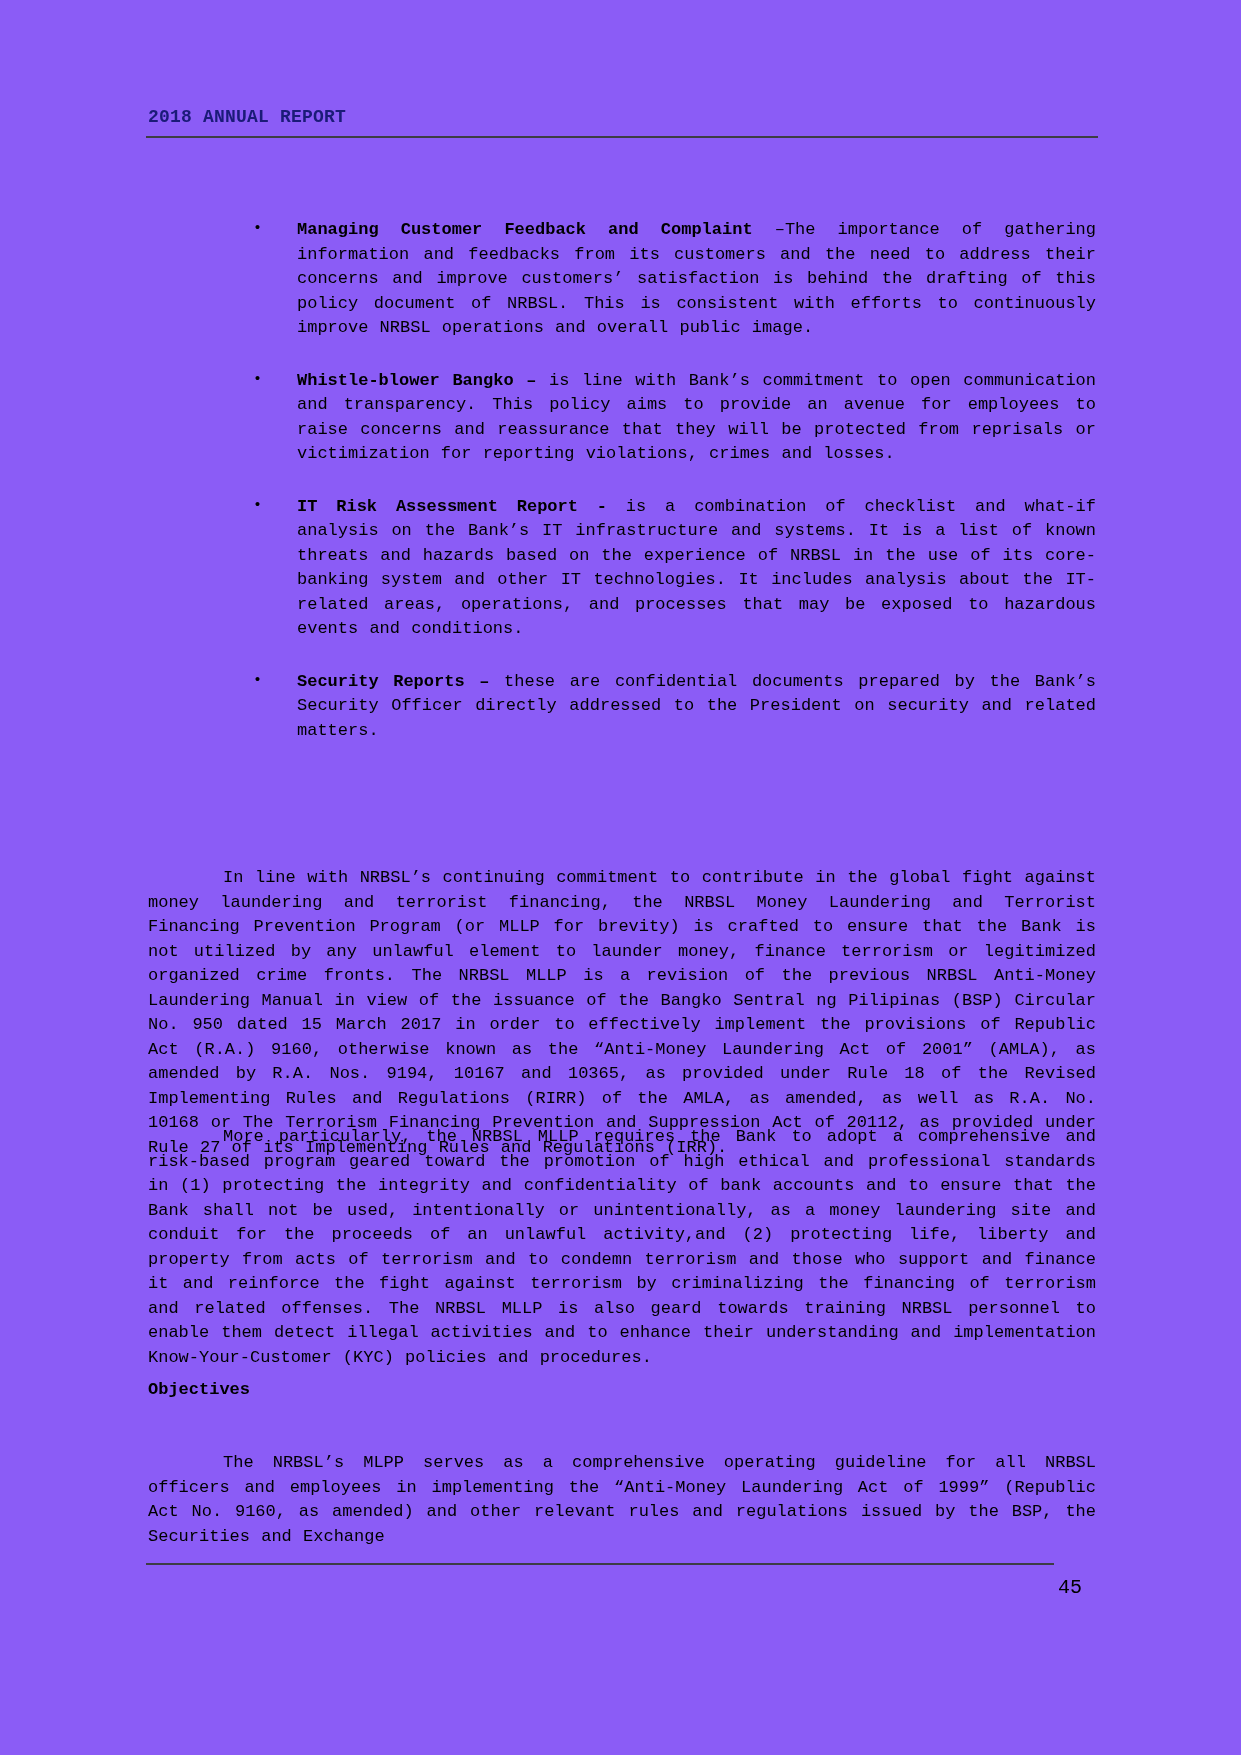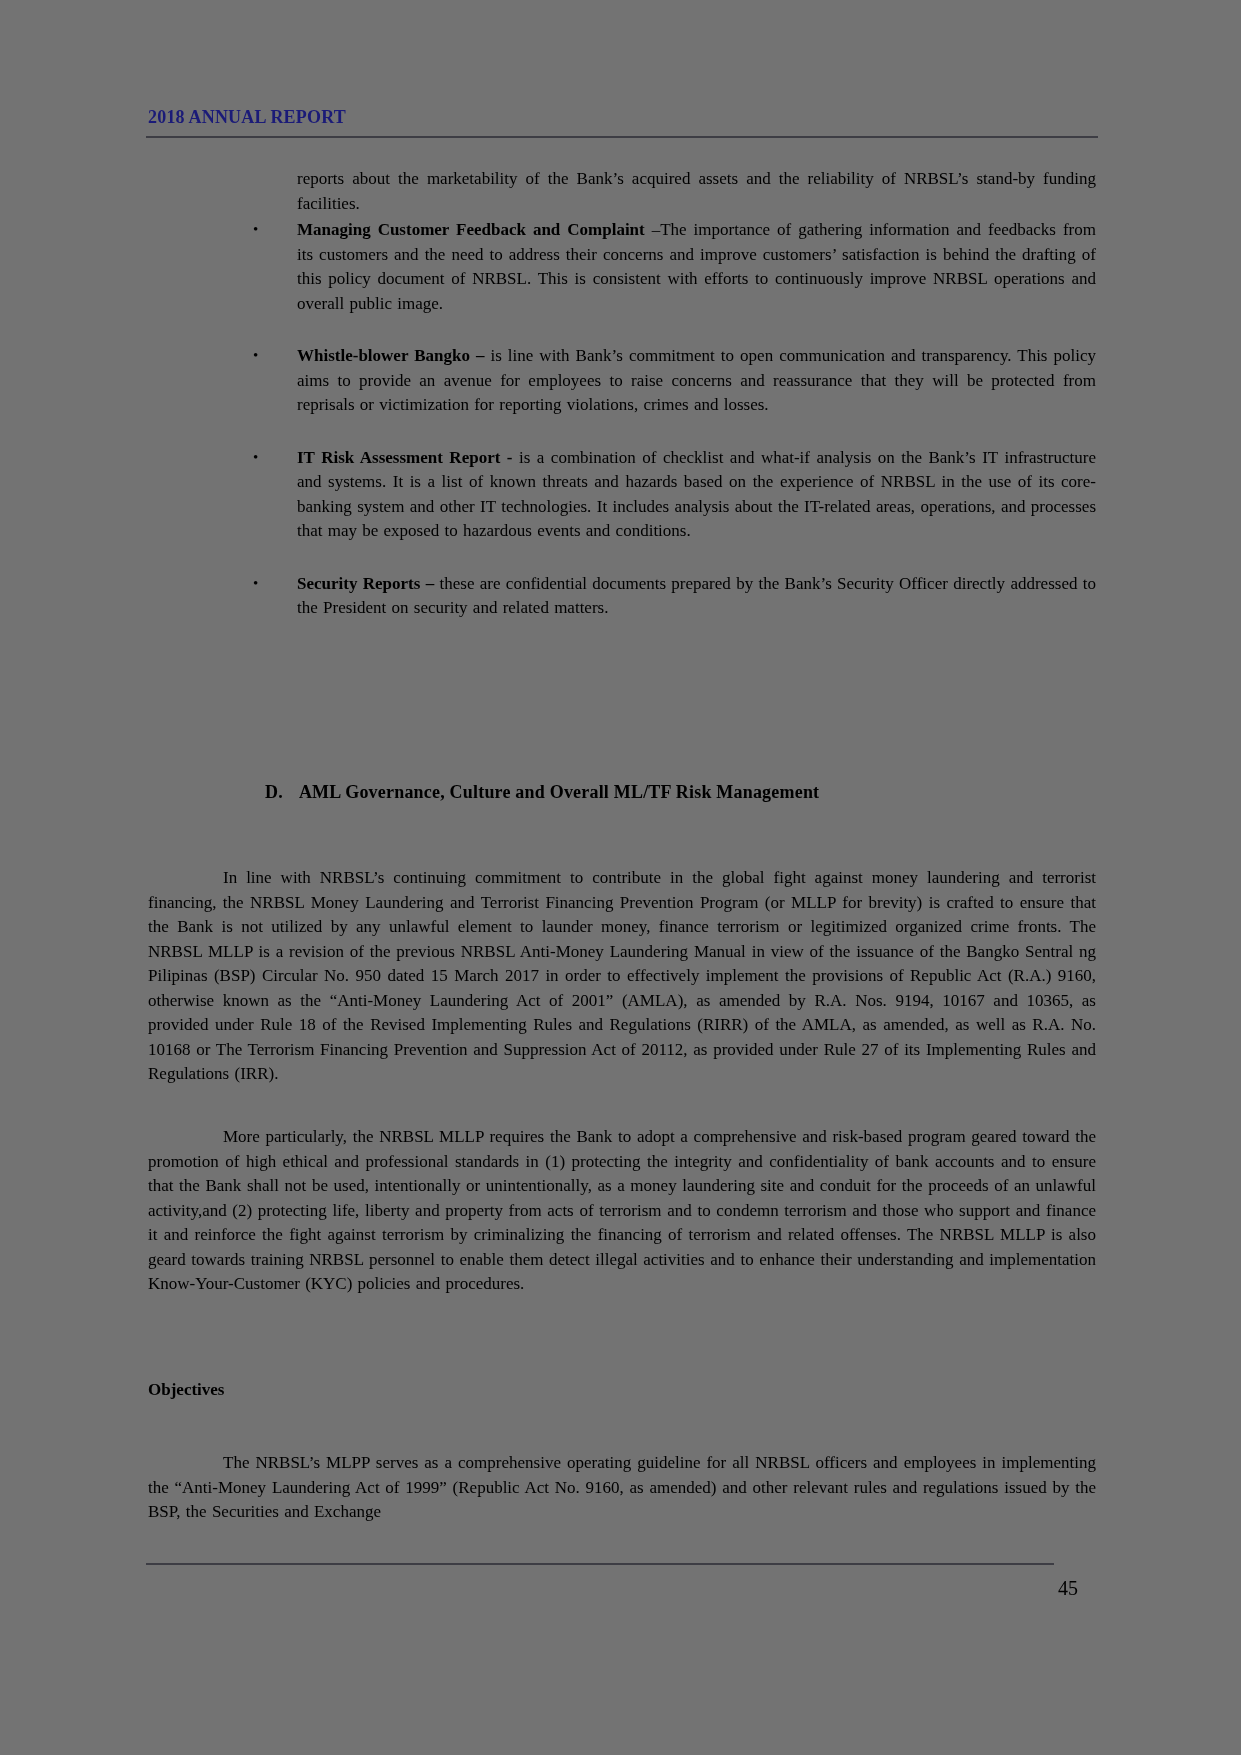--- a/index.html
+++ b/index.html
@@ -1,21 +1,21 @@
 <!DOCTYPE html>
 <html><head>
 <meta charset="utf-8">
 <style>
   html, body { margin: 0; padding: 0; background: #ffffff; }
   .page {
     position: relative;
     width: 1241px;
     height: 1755px;
-    background: #737373;
-    font-family: Liberation Serif, serif;
+    background: #8b5cf6;
+    font-family: Liberation Mono, monospace;
     font-size: 17px;
     line-height: 24.5px;
     color: #000000;
     overflow: hidden;
   }
   .justify { text-align: justify; word-spacing: 1px; }
 
   .header-title {
     position: absolute;
     top: 105px; left: 148px;
@@ -112,21 +112,20 @@
   }
 </style>
 </head>
 <body>
 
 <div class="page">
 
   <div class="header-title">2018 ANNUAL REPORT</div>
   <div class="header-rule"></div>
 
-  <p class="intro-paragraph justify">reports about the marketability of the Bank’s acquired assets and the reliability of NRBSL’s stand-by funding facilities.</p>
 
   <div class="bullet-list">
 
     <div class="bullet-item justify">
       <span class="bullet-marker">•</span>
       <span class="bullet-title">Managing Customer Feedback and Complaint</span><span> –The importance of gathering information and feedbacks from its customers and the need to address their concerns and improve customers’ satisfaction is behind the drafting of this policy document of NRBSL. This is consistent with efforts to continuously improve NRBSL operations and overall public image.</span>
     </div>
 
     <div class="bullet-item justify">
       <span class="bullet-marker">•</span>
@@ -138,23 +137,20 @@
       <span class="bullet-title">IT Risk Assessment Report -</span><span> is a combination of checklist and what-if analysis on the Bank’s IT infrastructure and systems. It is a list of known threats and hazards based on the experience of NRBSL in the use of its core-banking system and other IT technologies. It includes analysis about the IT-related areas, operations, and processes that may be exposed to hazardous events and conditions.</span>
     </div>
 
     <div class="bullet-item justify">
       <span class="bullet-marker">•</span>
       <span class="bullet-title">Security Reports –</span><span> these are confidential documents prepared by the Bank’s Security Officer directly addressed to the President on security and related matters.</span>
     </div>
 
   </div>
 
-  <div class="section-heading">
-    <span class="section-label">D.</span><span>AML Governance, Culture and Overall ML/TF Risk Management</span>
-  </div>
 
   <p class="body-paragraph-1 justify">In line with NRBSL’s continuing commitment to contribute in the global fight against money laundering and terrorist financing, the NRBSL Money Laundering and Terrorist Financing Prevention Program (or MLLP for brevity) is crafted to ensure that the Bank is not utilized by any unlawful element to launder money, finance terrorism or legitimized organized crime fronts. The NRBSL MLLP is a revision of the previous NRBSL Anti-Money Laundering Manual in view of the issuance of the Bangko Sentral ng Pilipinas (BSP) Circular No. 950 dated 15 March 2017 in order to effectively implement the provisions of Republic Act (R.A.) 9160, otherwise known as the “Anti-Money Laundering Act of 2001” (AMLA), as amended by R.A. Nos. 9194, 10167 and 10365, as provided under Rule 18 of the Revised Implementing Rules and Regulations (RIRR) of the AMLA, as amended, as well as R.A. No. 10168 or The Terrorism Financing Prevention and Suppression Act of 20112, as provided under Rule 27 of its Implementing Rules and Regulations (IRR).</p>
 
   <p class="body-paragraph-2 justify">More particularly, the NRBSL MLLP requires the Bank to adopt a comprehensive and risk-based program geared toward the promotion of high ethical and professional standards in (1) protecting the integrity and confidentiality of bank accounts and to ensure that the Bank shall not be used, intentionally or unintentionally, as a money laundering site and conduit for the proceeds of an unlawful activity,and (2) protecting life, liberty and property from acts of terrorism and to condemn terrorism and those who support and finance it and reinforce the fight against terrorism by criminalizing the financing of terrorism and related offenses. The NRBSL MLLP is also geard towards training NRBSL personnel to enable them detect illegal activities and to enhance their understanding and implementation Know-Your-Customer (KYC) policies and procedures.</p>
 
   <div class="objectives-heading">Objectives</div>
 
   <p class="objectives-paragraph justify">The NRBSL’s MLPP serves as a comprehensive operating guideline for all NRBSL officers and employees in implementing the “Anti-Money Laundering Act of 1999” (Republic Act No. 9160, as amended) and other relevant rules and regulations issued by the BSP, the Securities and Exchange</p>
 
   <div class="footer-rule"></div>

